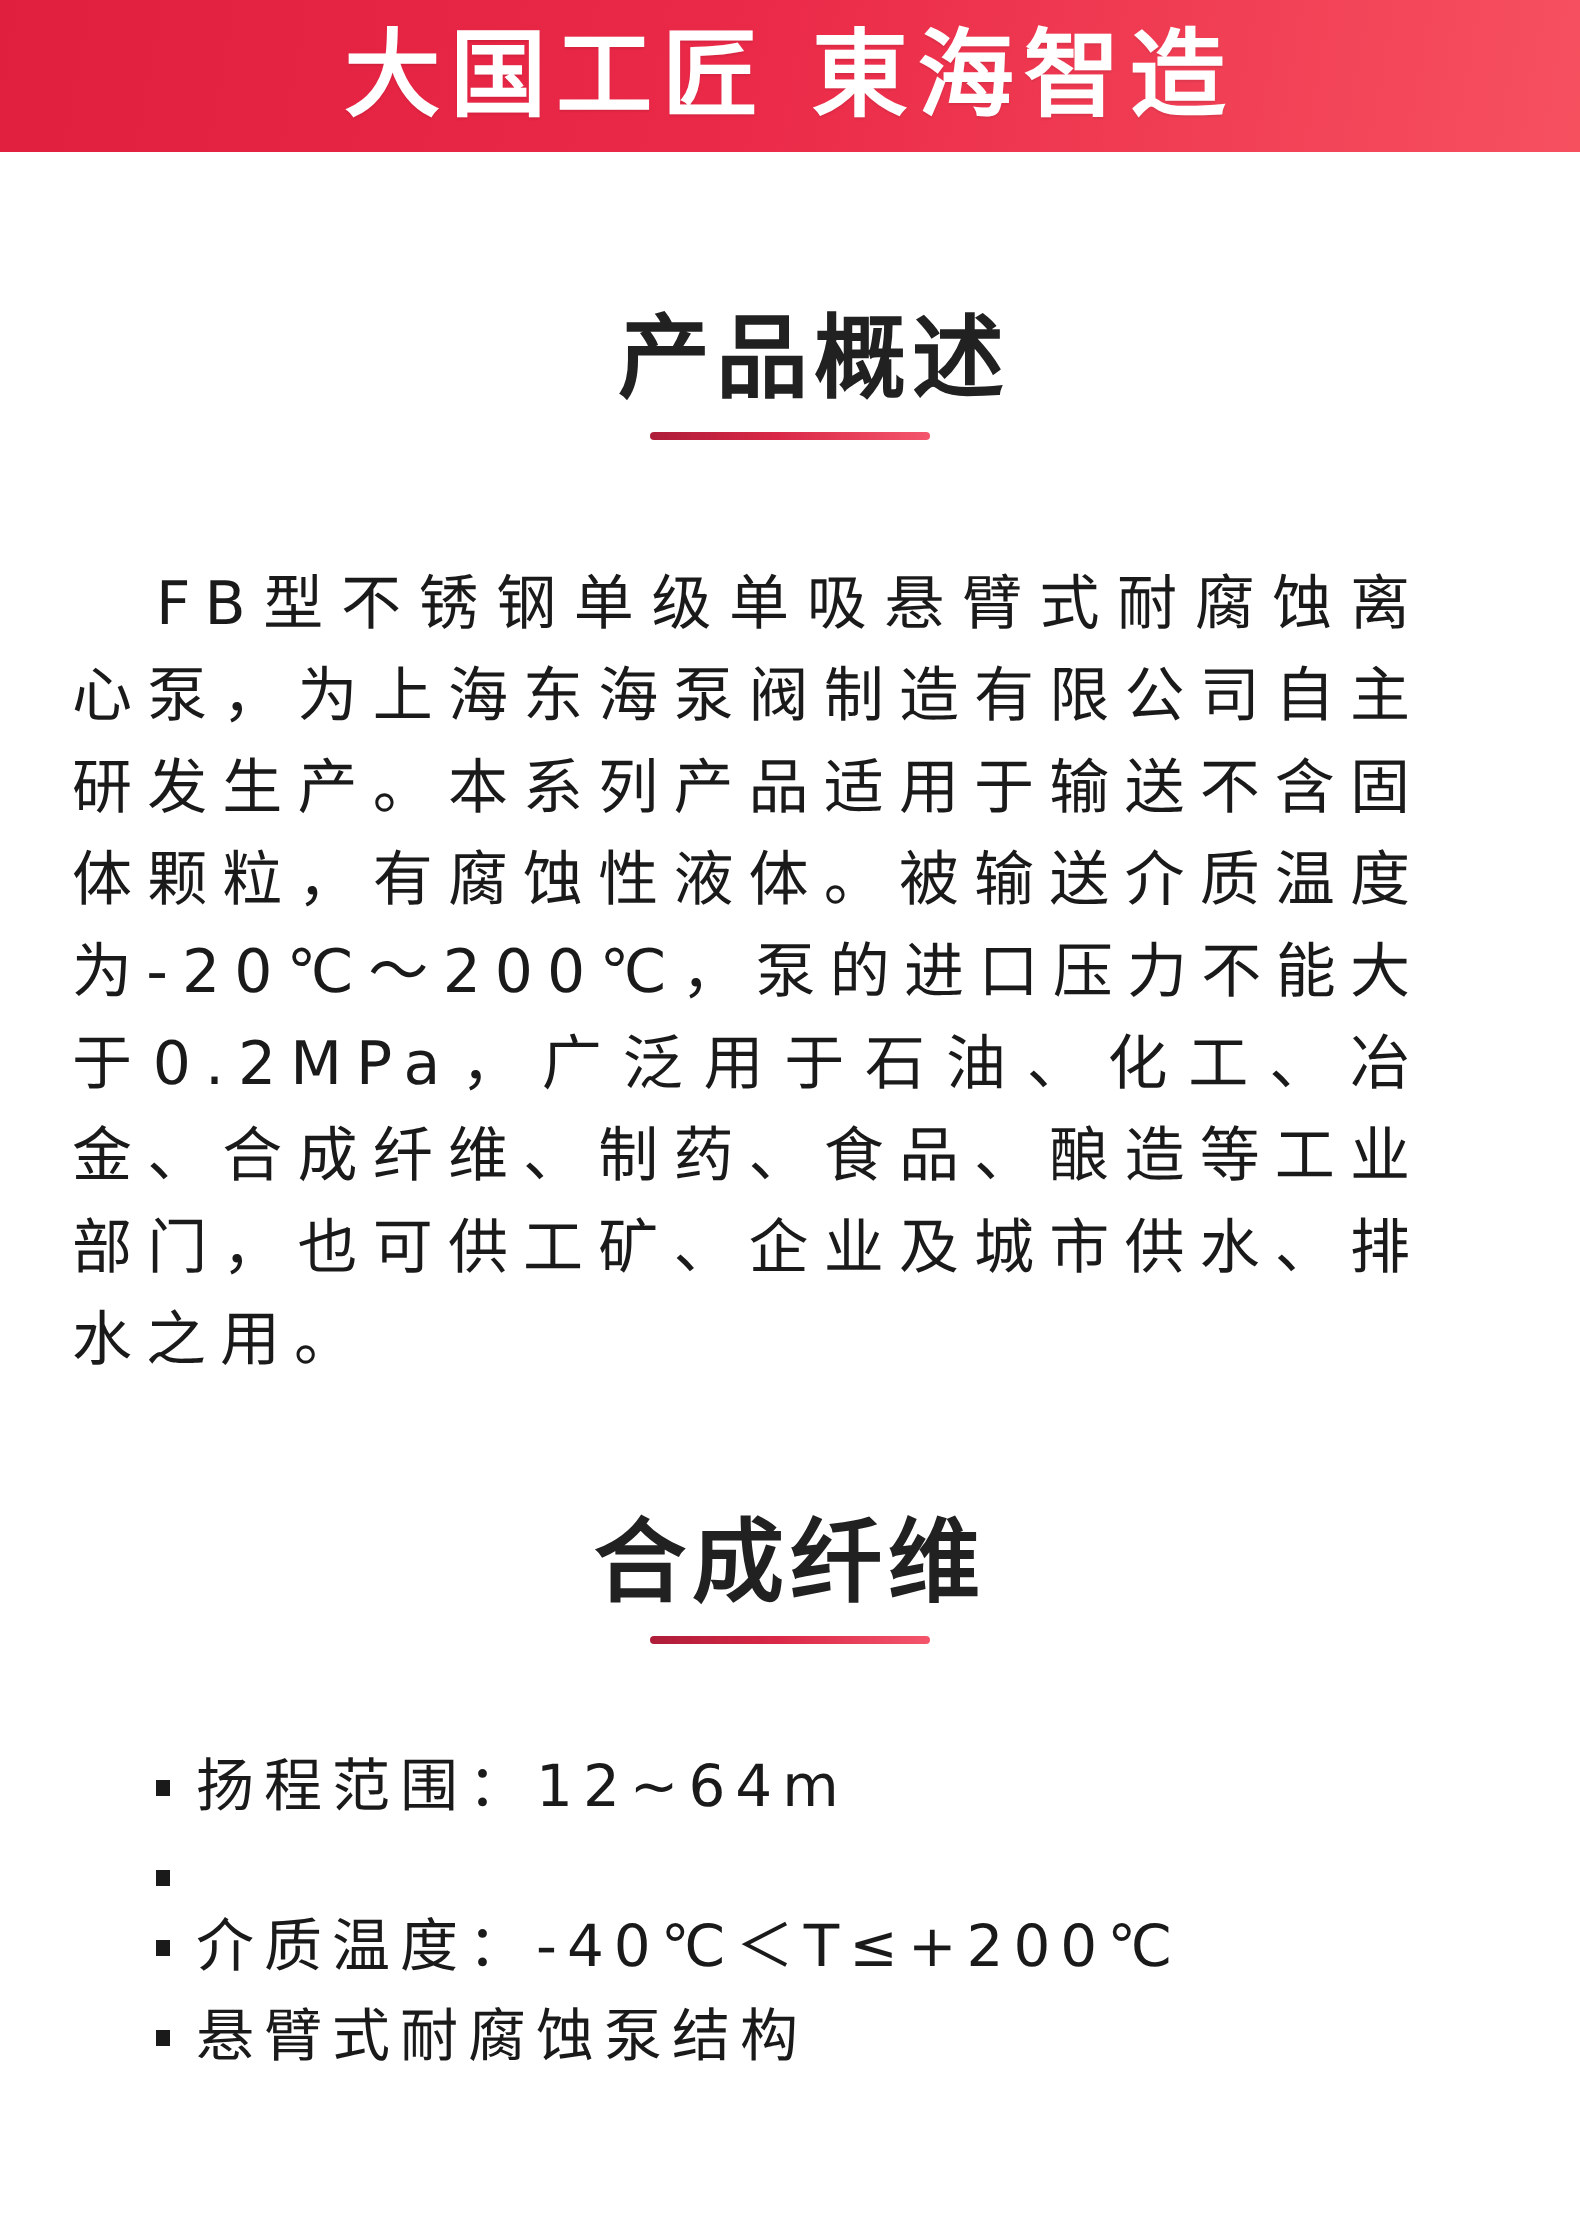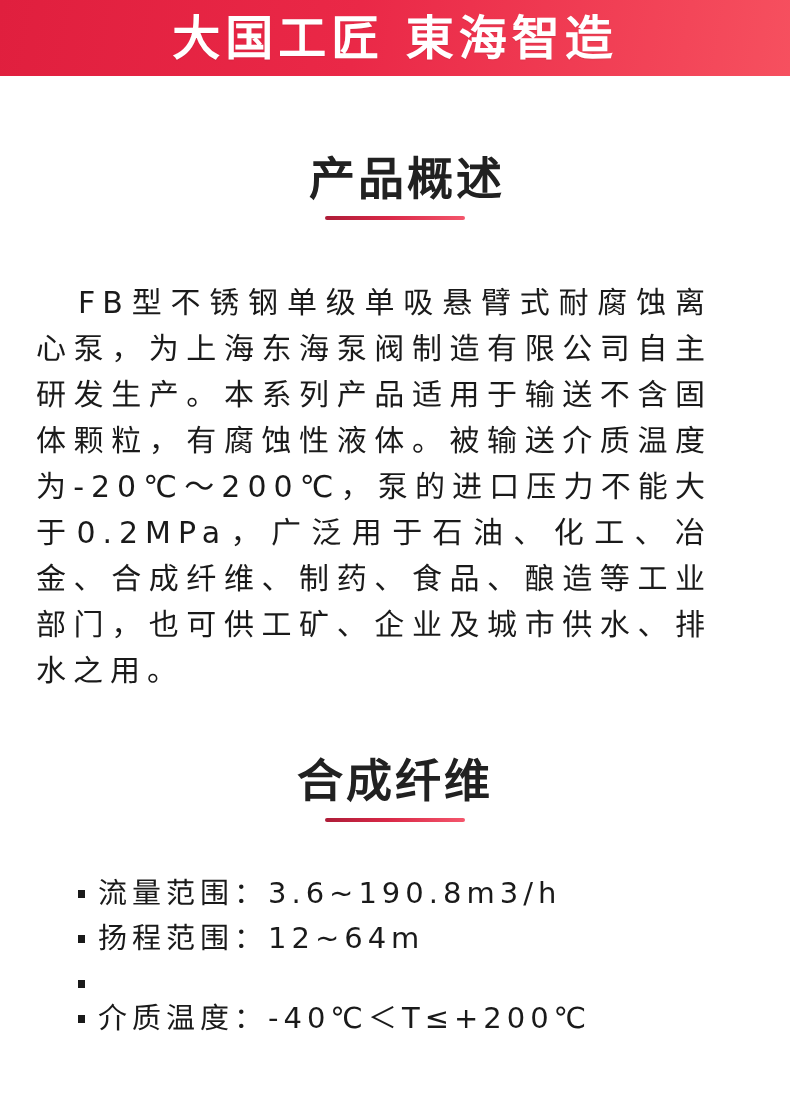--- a/index.html
+++ b/index.html
@@ -99,28 +99,28 @@
   <div class="title-underline"></div>
 
   <p class="overview-paragraph">FB型不锈钢单级单吸悬臂式耐腐蚀离心泵，为上海东海泵阀制造有限公司自主研发生产。本系列产品适用于输送不含固体颗粒，有腐蚀性液体。被输送介质温度为-20℃～200℃，泵的进口压力不能大于0.2MPa，广泛用于石油、化工、冶金、合成纤维、制药、食品、酿造等工业部门，也可供工矿、企业及城市供水、排水之用。</p>
 
   <div class="section-title second">合成纤维</div>
   <div class="title-underline"></div>
 
   <ul class="cond-list">
     <li class="cond-item">
       <span class="bullet"></span>
-      <span>流量范围：3.6~190.8m3/h</span>
-    </li>
-    <li class="cond-item">
-      <span class="bullet"></span>
       <span>扬程范围：12~64m</span>
     </li>
     <li class="cond-item">
       <span class="bullet"></span>
     </li>
     <li class="cond-item">
       <span class="bullet"></span>
       <span>介质温度：-40℃＜T≤+200℃</span>
     </li>
+    <li class="cond-item">
+      <span class="bullet"></span>
+      <span>悬臂式耐腐蚀泵结构</span>
+    </li>
   </ul>
 
 </div>
 
 </body></html>

